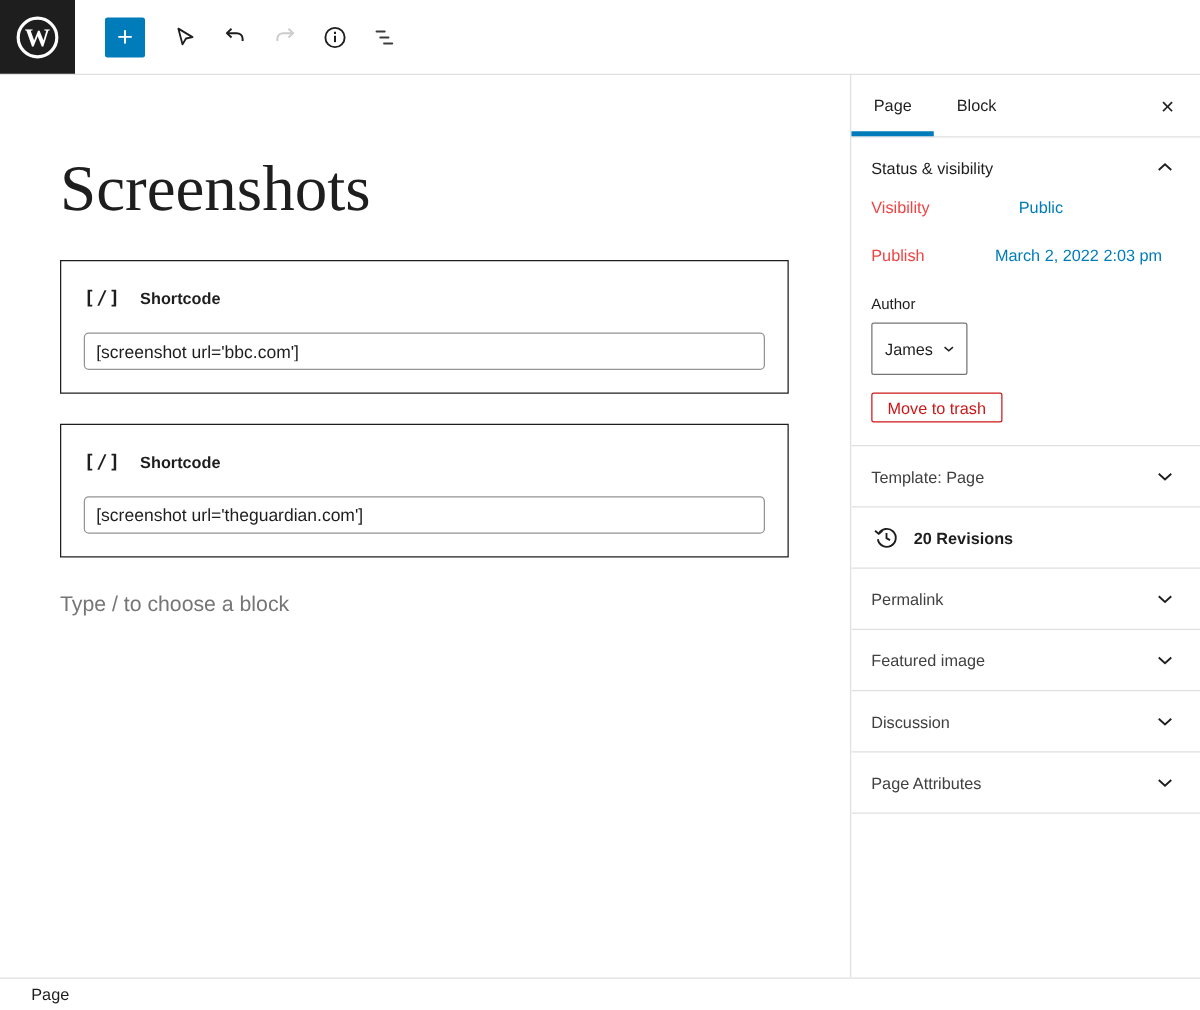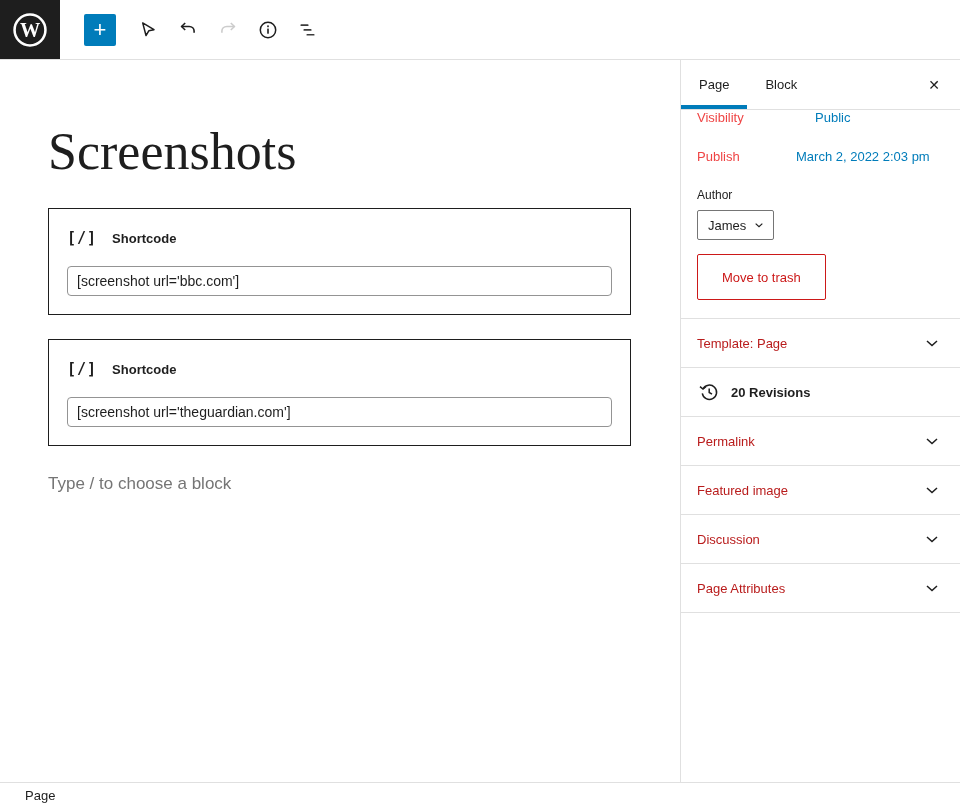--- a/index.html
+++ b/index.html
@@ -42,24 +42,24 @@
   .tab.active::after { content: ""; position: absolute; left: 0; right: 0; bottom: 0; height: 4px; background: #007cba; }
   .close-btn { margin-left: auto; align-self: center; margin-right: 10px; width: 32px; height: 32px; background: none; border: none; font-size: 14px; color: #1e1e1e; cursor: pointer; display: flex; align-items: center; justify-content: center; }
 
   .panel-header { height: 48px; display: flex; align-items: center; justify-content: space-between; padding: 0 16px; font-size: 13px; font-weight: 500; color: #1e1e1e; cursor: pointer; background: none; border: none; width: 100%; font-family: inherit; }
   .status-content { padding: 0 16px 18px; border-bottom: 1px solid #e0e0e0; }
   .srow { display: flex; align-items: center; margin-bottom: 24px; font-size: 13px; }
   .srow .lbl { width: 118px; flex: 0 0 118px; color: #ef4444; }
   .srow.publish .lbl { width: 99px; flex-basis: 99px; }
   .side-link { background: none; border: none; color: #007cba; font-size: 13px; padding: 0; cursor: pointer; text-align: left; font-family: inherit; }
   .author-lbl { font-size: 12px; margin-bottom: 8px; }
-  .select-btn { display: inline-flex; align-items: center; gap: 5px; height: 30px; border: 1px solid #757575; border-radius: 2px; padding: 0 6px 0 10px; font-size: 13px; background: #fff; cursor: pointer; color: #1e1e1e; font-family: inherit; }
-  .trash-btn { margin-top: 14px; height: 46px; padding: 0 24px; color: #cc1818; border: 1px solid #cc1818; border-radius: 2px; background: #fff; font-size: 13px; cursor: pointer; font-family: inherit; }
-
-  .collapsed-row { height: 49px; border-bottom: 1px solid #e0e0e0; display: flex; align-items: center; justify-content: space-between; padding: 0 16px; font-size: 13px; font-weight: 500; cursor: pointer; background: none; border-left: none; border-top: none; border-right: none; width: 100%; font-family: inherit; color: #b91c1c; }
+  .select-btn { display: inline-flex; align-items: center; gap: 5px; height: 42px; border: 1px solid #757575; border-radius: 2px; padding: 0 6px 0 10px; font-size: 13px; background: #fff; cursor: pointer; color: #1e1e1e; font-family: inherit; }
+  .trash-btn { margin-top: 14px; height: 24px; padding: 0 12px; color: #cc1818; border: 1px solid #cc1818; border-radius: 2px; background: #fff; font-size: 13px; cursor: pointer; font-family: inherit; }
+
+  .collapsed-row { height: 49px; border-bottom: 1px solid #e0e0e0; display: flex; align-items: center; justify-content: space-between; padding: 0 16px; font-size: 13px; font-weight: 500; cursor: pointer; background: none; border-left: none; border-top: none; border-right: none; width: 100%; font-family: inherit; color: #404040; }
   .revisions-row { height: 49px; border-bottom: 1px solid #e0e0e0; display: flex; align-items: center; gap: 10px; padding: 0 16px; font-size: 13px; font-weight: 600; cursor: pointer; background: none; border-left: none; border-top: none; border-right: none; width: 100%; font-family: inherit; color: #1e1e1e; }
 
   
   .footer { height: 26px; flex: 0 0 26px; border-top: 1px solid #e0e0e0; display: flex; align-items: center; padding-left: 25px; font-size: 13px; color: #1e1e1e; background: #fff; }
 
   svg { display: block; }
 </style>
 </head>
 <body>
 
@@ -136,20 +136,26 @@
 
     <div class="sidebar">
       <div class="tabbar">
         <button class="tab active">Page</button>
         <button class="tab">Block</button>
         <button class="close-btn">
           <span>✕</span>
         </button>
       </div>
 
+      <button class="panel-header">
+        <span>Status &amp; visibility</span>
+        <svg width="24" height="24" viewBox="0 0 24 24">
+          <path d="M7 14 L12 9.5 L17 14" fill="none" stroke="#1e1e1e" stroke-width="1.5"></path>
+        </svg>
+      </button>
       <div class="status-content">
         <div class="srow">
           <span class="lbl">Visibility</span>
           <button class="side-link">Public</button>
         </div>
         <div class="srow publish">
           <span class="lbl">Publish</span>
           <button class="side-link">March 2, 2022 2:03 pm</button>
         </div>
         <div>

